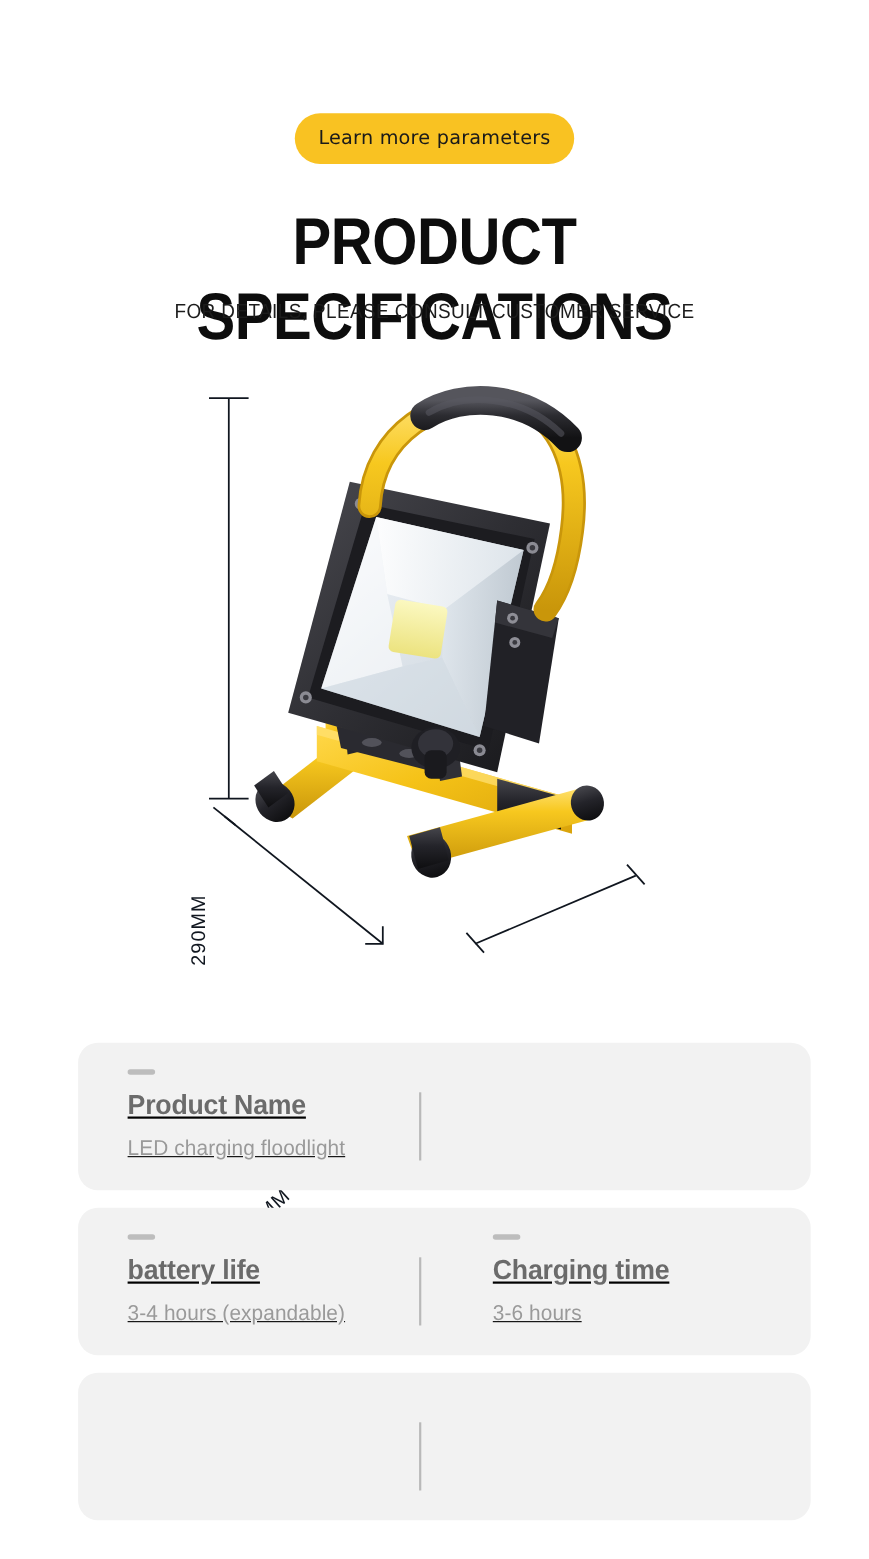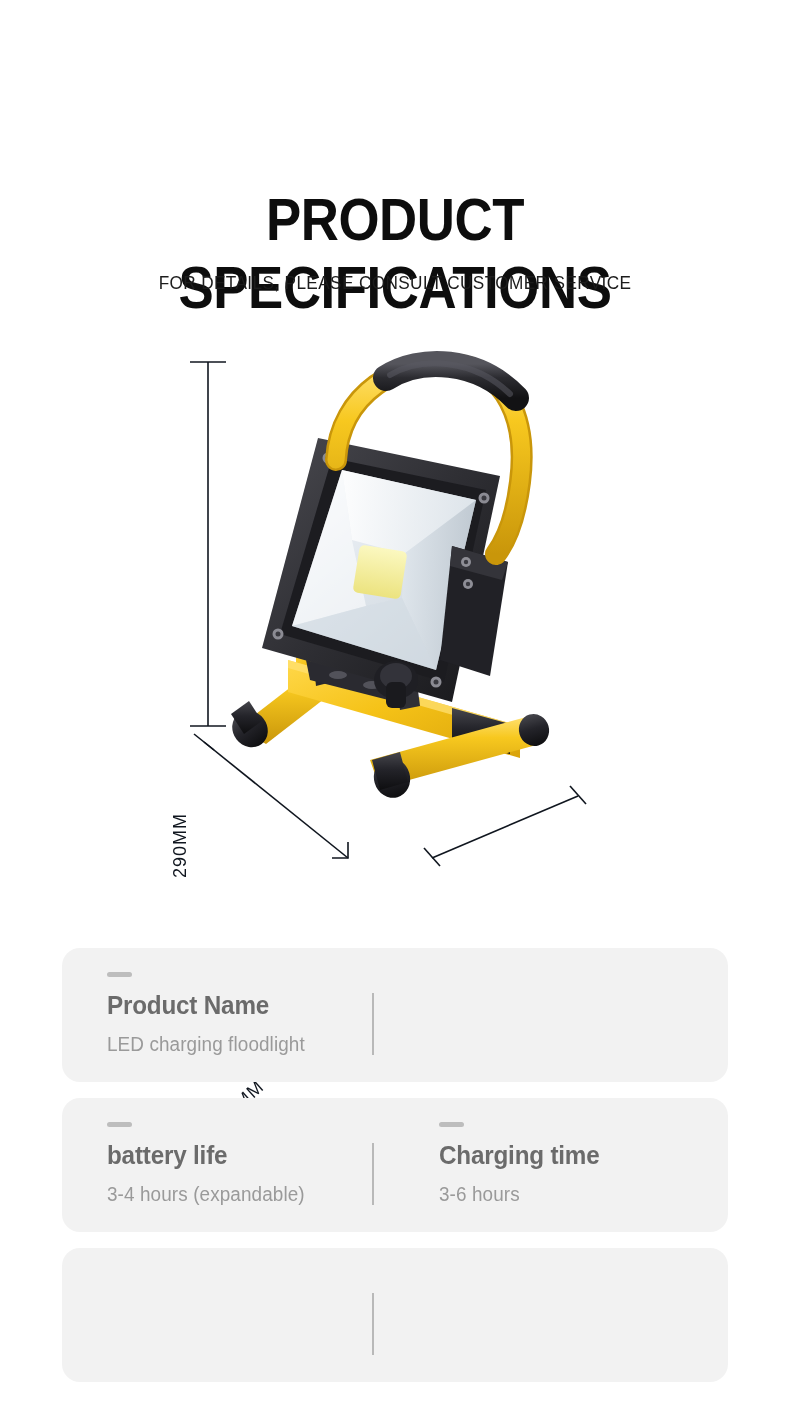--- a/index.html
+++ b/index.html
@@ -107,23 +107,24 @@
   .dim-130 {
     left: 444px;
     top: 838px;
     transform: rotate(-23deg);
     transform-origin: left top;
   }
 
   
   .spec-list {
     position: absolute;
-    left: 62px;
+    left: 71px;
     top: 948px;
     width: 666px;
+    text-decoration: underline;
   }
 
   .spec-card {
     position: relative;
     width: 666px;
     height: 134px;
     background: #f2f2f2;
     border-radius: 18px;
     margin-bottom: 16px;
     display: flex;
@@ -175,20 +176,23 @@
     letter-spacing: 0.1px;
     transform: scaleX(0.97);
     transform-origin: left center;
   }
 </style>
 </head>
 <body>
 
 <div class="page">
 
+  <div class="pill-badge">
+    <span>Learn more parameters</span>
+  </div>
 
   <div class="main-title">PRODUCT SPECIFICATIONS</div>
 
   <div class="sub-title">FOR DETAILS, PLEASE CONSULT CUSTOMER SERVICE</div>
 
   <div class="photo-area">
     <svg class="photo-svg" width="790" height="600" viewBox="0 0 790 600">
       <defs>
         <linearGradient id="gYellow" x1="0" y1="0" x2="1" y2="1">
           <stop offset="0%" stop-color="#ffd84a"></stop>

